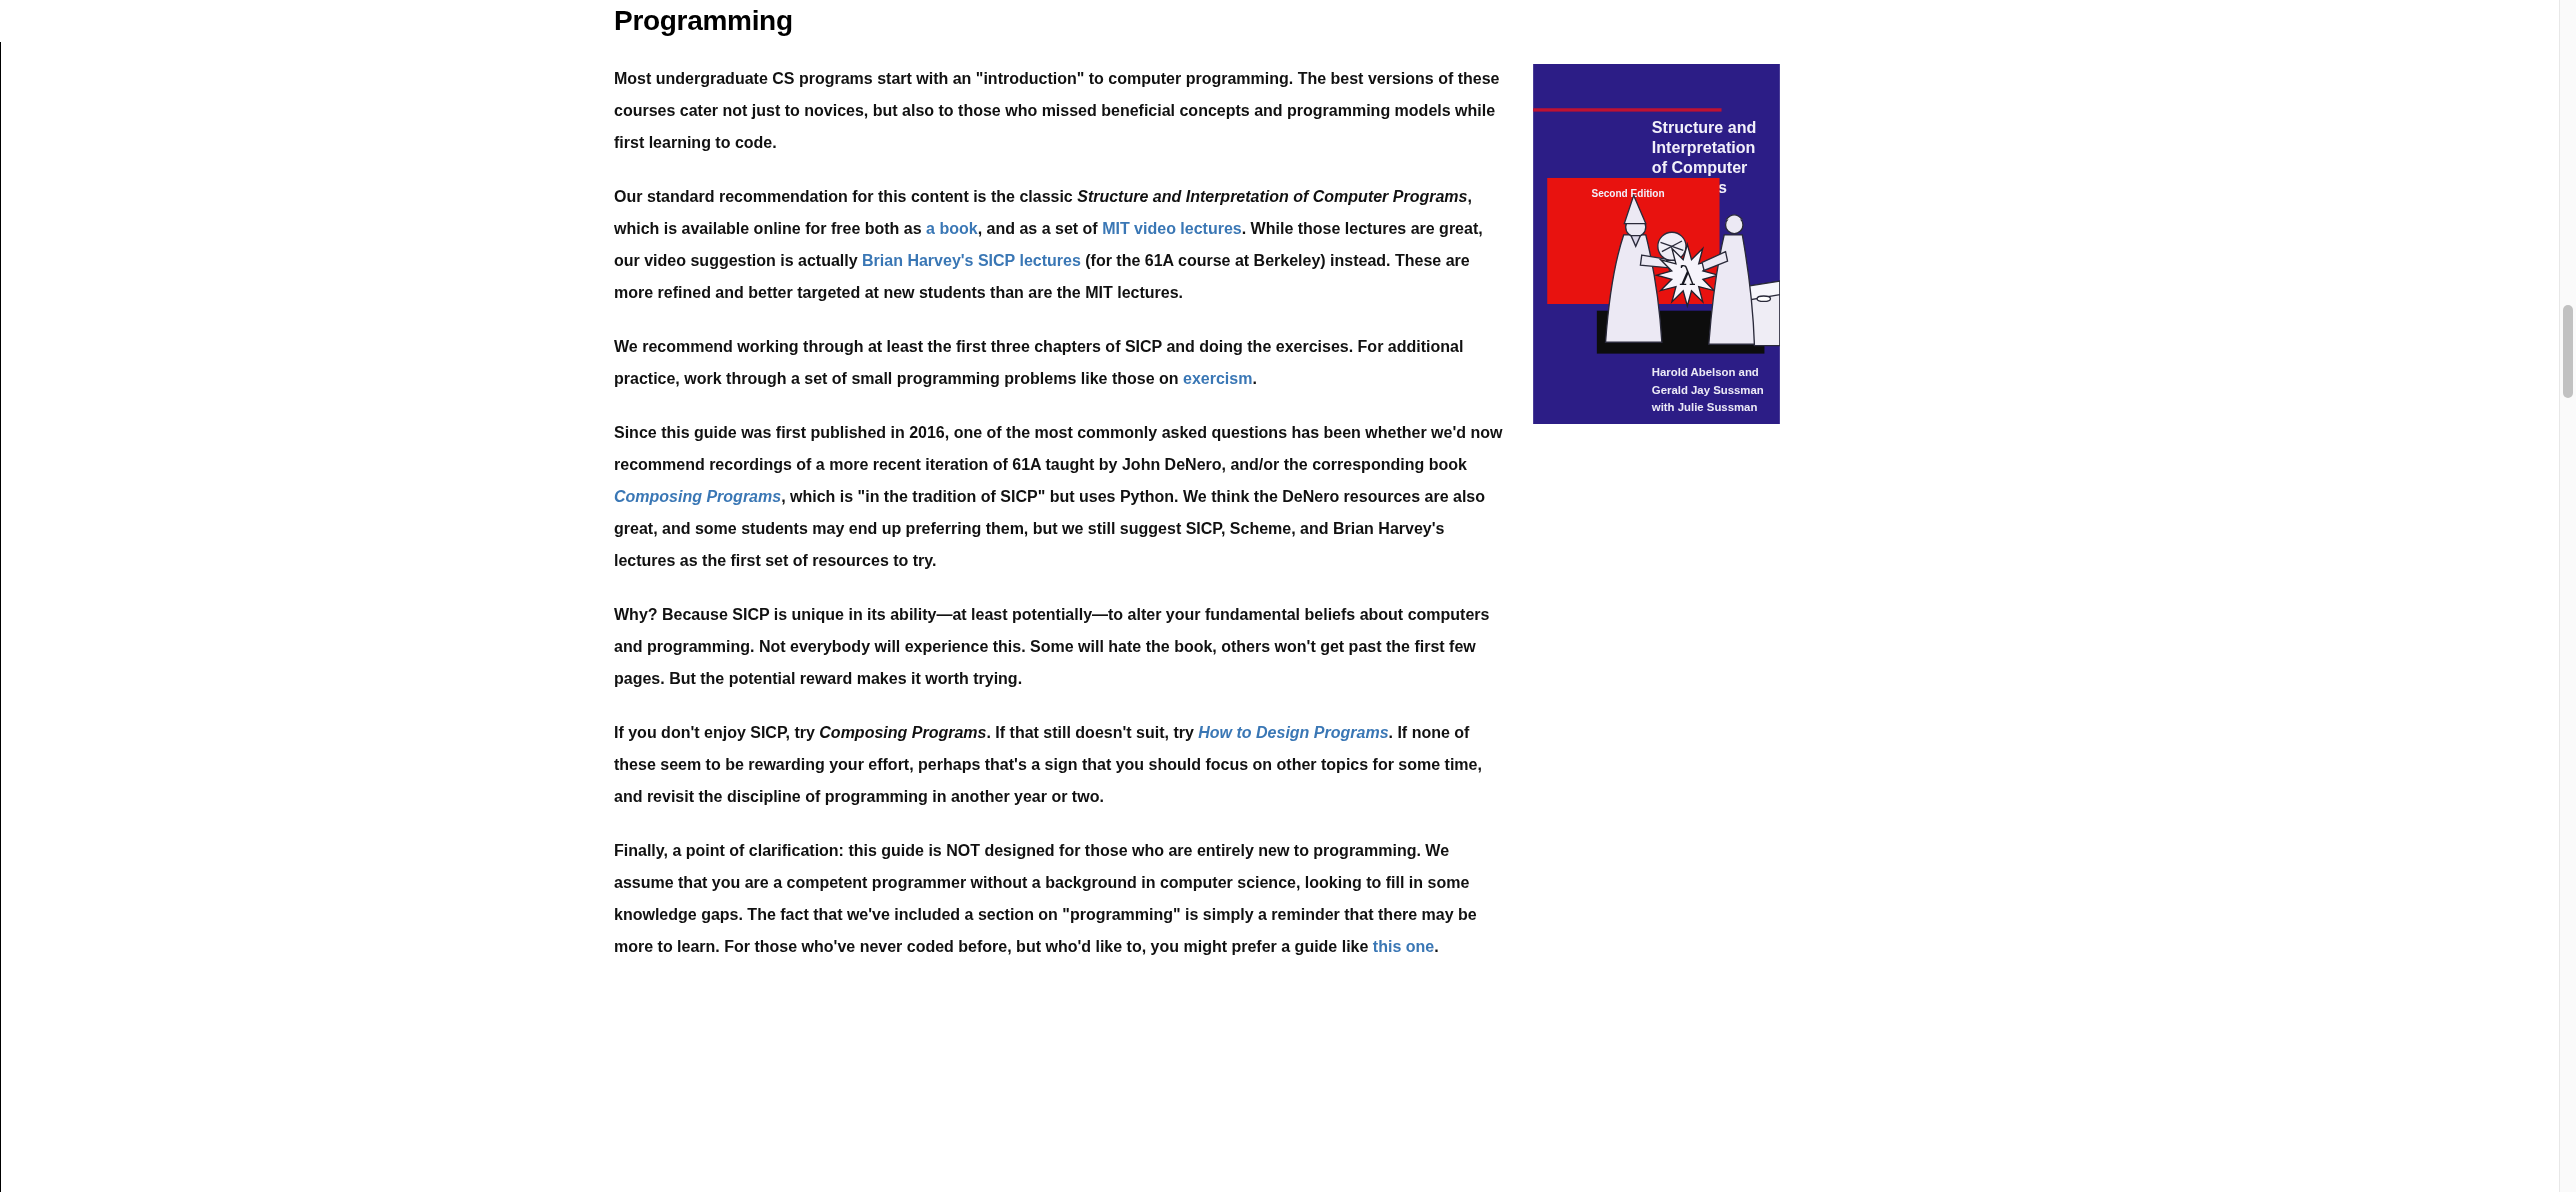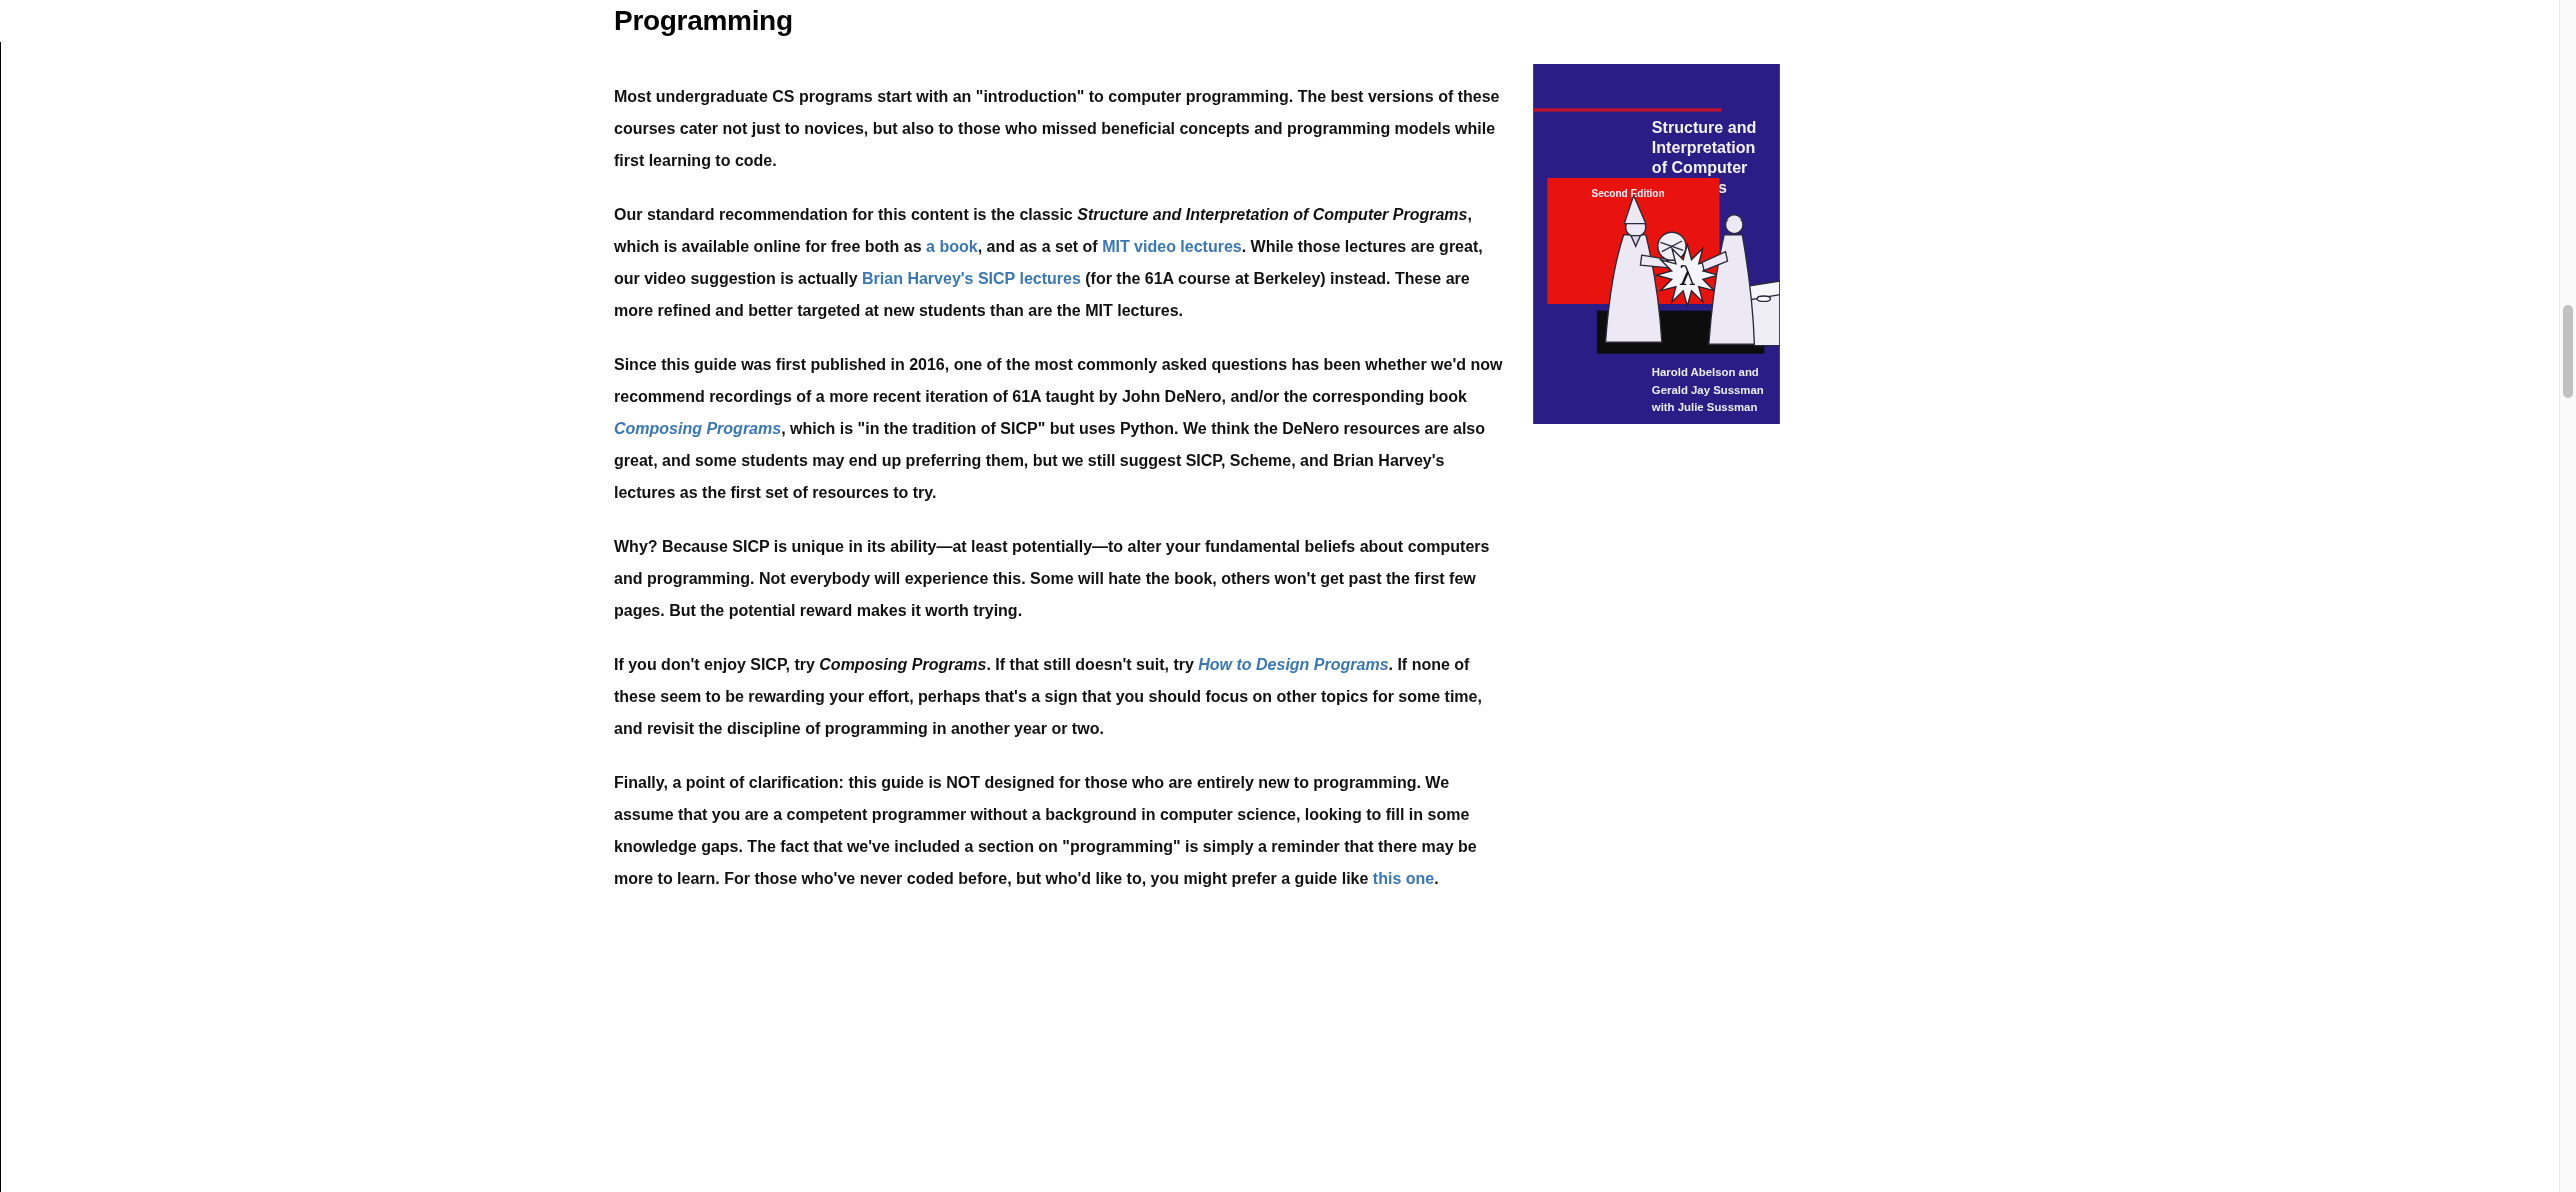--- a/index.html
+++ b/index.html
@@ -1,21 +1,21 @@
 <!DOCTYPE html>
 <html style="--link: #3a77b5; --cover-bg: #2c1d86; --cover-red: #e8120f; --cover-divider: #bf1232; --cover-black: #0d0d0d;font-size:10.7px"><head>
 <meta charset="utf-8">
 <style>
   * { margin:0; padding:0; box-sizing:border-box; }
   html,body { width:2576px; height:1193px; background:#ffffff; overflow:hidden; }
   body { font-family:"Liberation Sans", sans-serif; color:#111111; position:relative; }
 
   .content { position:absolute; left:614px; top:0; width:1201px; }
   h1.page-heading { font-size:28px; line-height:32px; font-weight:700; padding-top:5.4px;
-       margin-bottom:44px; color:#000; letter-spacing:-0.3px; }
+       margin-bottom:26px; color:#000; letter-spacing:-0.3px; }
   .para { font-size:16px; line-height:32px; width:896px; margin-bottom:22px; color:#111;font-weight:bold; }
   .para a { color:var(--link,#3a77b5); text-decoration:none; cursor:pointer; }
   .italic { font-style:italic; }
 
   .book { position:absolute; left:919px; top:64px; width:247px; height:288px; }
   .book svg { display:block; width:247px; height:360px; }
   .cover-title { font-family:"Liberation Sans", sans-serif; font-weight:700; font-size:24px; fill:#f2f0fa; }
   .cover-edition { font-family:"Liberation Sans", sans-serif; font-weight:700; font-size:15px; fill:#f2f0fa; }
   .cover-author { font-family:"Liberation Sans", sans-serif; font-weight:700; font-size:17px; fill:#eceaf6; }
   .lambda { font-family:"DejaVu Serif", serif; font-size:40px; fill:#15151f; }
@@ -31,20 +31,21 @@
 <body>
 
 <div class="window-edge"></div>
 
 <div class="content">
   <h1 class="page-heading">Programming</h1>
 
   <div id="paragraphs">
       <p class="para"><span>Most undergraduate CS programs start with an "introduction" to computer programming. The best versions of these courses cater not just to novices, but also to those who missed beneficial concepts and programming models while first learning to code.</span></p>
       <p class="para"><span>Our standard recommendation for this content is the classic </span><span class="italic">Structure and Interpretation of Computer Programs</span><span>, which is available online for free both as </span><a href="#">a book</a><span>, and as a set of </span><a href="#">MIT video lectures</a><span>. While those lectures are great, our video suggestion is actually </span><a href="#">Brian Harvey's SICP lectures</a><span> (for the 61A course at Berkeley) instead. These are more refined and better targeted at new students than are the MIT lectures.</span></p>
+      <p class="para"><span>We recommend working through at least the first three chapters of SICP and doing the exercises. For additional practice, work through a set of small programming problems like those on </span><a href="#">exercism</a><span>.</span></p>
       <p class="para"><span>Since this guide was first published in 2016, one of the most commonly asked questions has been whether we'd now recommend recordings of a more recent iteration of 61A taught by John DeNero, and/or the corresponding book </span><a href="#" class="italic">Composing Programs</a><span>, which is "in the tradition of SICP" but uses Python. We think the DeNero resources are also great, and some students may end up preferring them, but we still suggest SICP, Scheme, and Brian Harvey's lectures as the first set of resources to try.</span></p>
       <p class="para"><span>Why? Because SICP is unique in its ability—at least potentially—to alter your fundamental beliefs about computers and programming. Not everybody will experience this. Some will hate the book, others won't get past the first few pages. But the potential reward makes it worth trying.</span></p>
       <p class="para"><span>If you don't enjoy SICP, try </span><span class="italic">Composing Programs</span><span>. If that still doesn't suit, try </span><a href="#" class="italic">How to Design Programs</a><span>. If none of these seem to be rewarding your effort, perhaps that's a sign that you should focus on other topics for some time, and revisit the discipline of programming in another year or two.</span></p>
       <p class="para"><span>Finally, a point of clarification: this guide is NOT designed for those who are entirely new to programming. We assume that you are a competent programmer without a background in computer science, looking to fill in some knowledge gaps. The fact that we've included a section on "programming" is simply a reminder that there may be more to learn. For those who've never coded before, but who'd like to, you might prefer a guide like </span><a href="#">this one</a><span>.</span></p>
     </div>
 
   <div class="book">
     <svg viewBox="0 0 368 537" xmlns="http://www.w3.org/2000/svg">
       <rect x="0" y="0" width="368" height="537" style="fill:var(--cover-bg,#2c1d86)"></rect>
       <rect x="0" y="66" width="281" height="5" style="fill:var(--cover-divider,#bf1232)"></rect>

